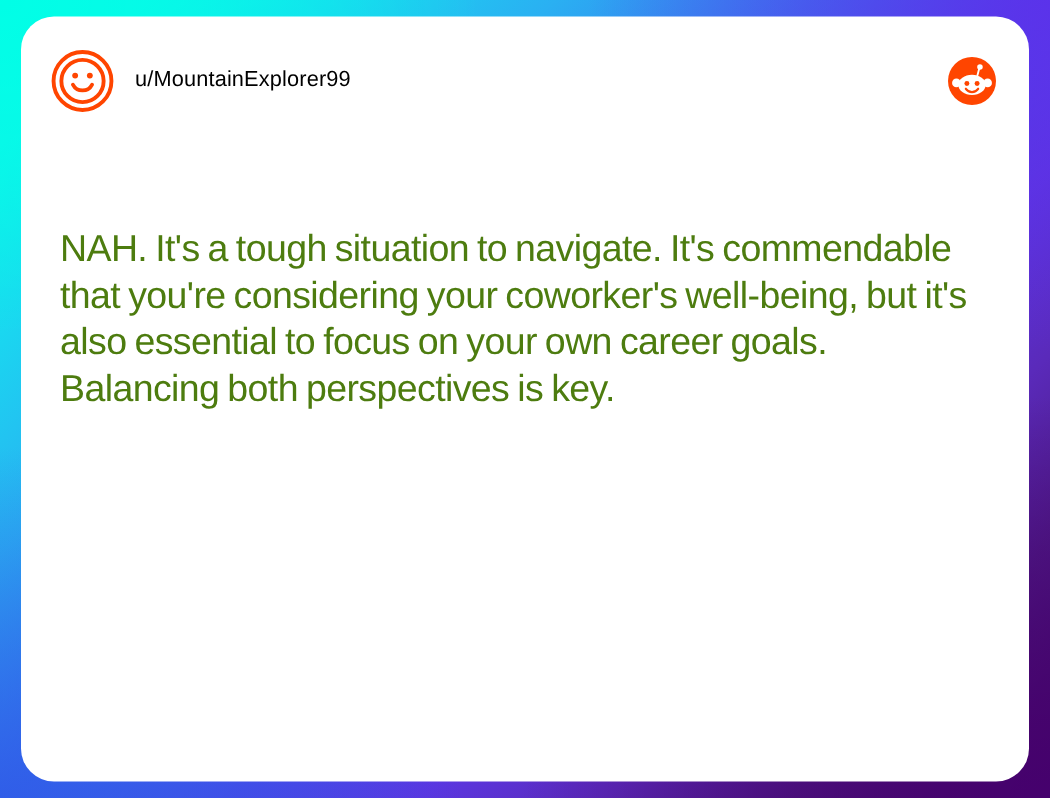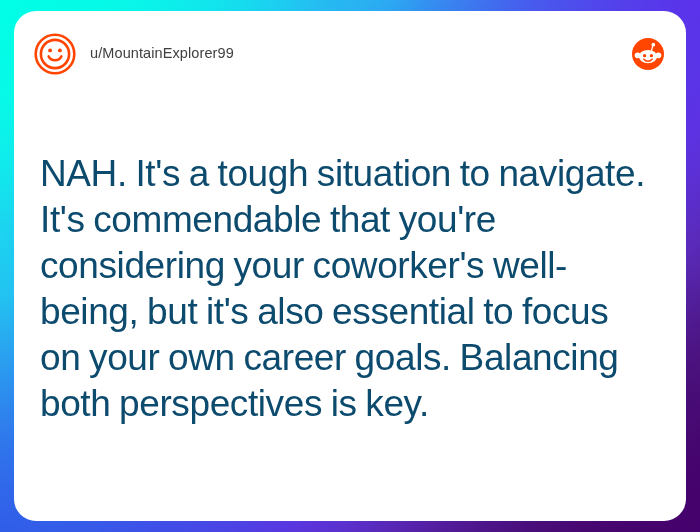--- a/index.html
+++ b/index.html
@@ -75,44 +75,44 @@
     width: 42px;
     height: 42px;
     flex: 0 0 42px;
     display: block;
   }
 
   .username {
     margin-left: 14px;
     font-size: 14.5px;
     line-height: 1.2;
-    color: #404040;
+    color: #000000;
     letter-spacing: 0.1px;
     white-space: nowrap;
     font-family: "Liberation Sans", sans-serif;
   }
 
   .header-spacer { flex: 1 1 auto; }
 
   .brand-logo {
     width: 32px;
     height: 32px;
     flex: 0 0 32px;
     display: block;
   }
 
   
   .comment-body {
     position: absolute;
     left: 26px;
     right: 30px;
     top: 140px;
-    font-size: 37px;
+    font-size: 25px;
     line-height: 1.245;
-    color: #0c4a6e;
+    color: #4d7c0f;
     letter-spacing: -0.4px;
     word-spacing: -1.2px;
     font-weight: 400;
     font-family: "Liberation Sans", sans-serif;
     white-space: pre-wrap;
   }
 </style>
 </head>
 <body>
 

